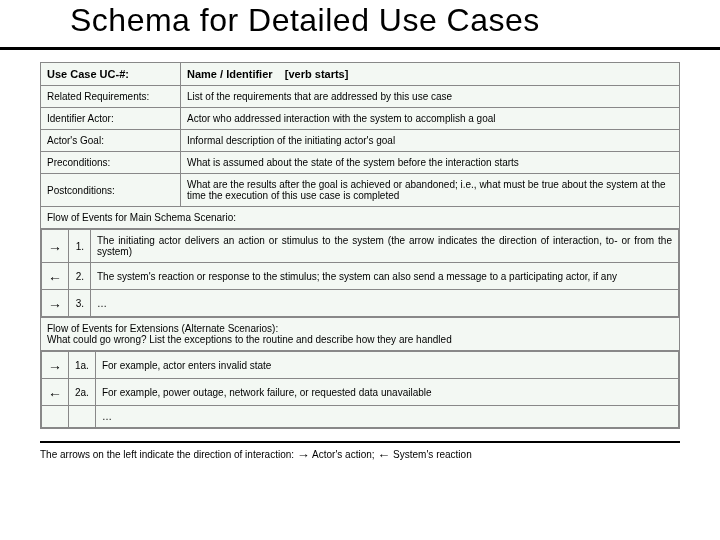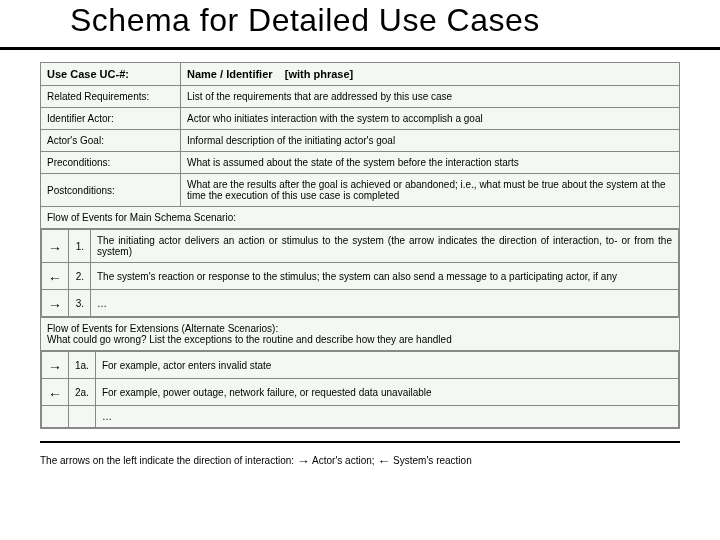--- a/index.html
+++ b/index.html
@@ -37,47 +37,47 @@
   }
   .row-bold td { font-weight: bold; font-size: 11px; }
   .lbl { width: 140px; margin-top: 11px; }
   .flow-row td { background: #fff; }
   .arrow-cell { width: 26px; text-align: center; font-size: 14px; vertical-align: top; padding-top:2px;}
   .num-cell { width: 22px; text-align: right; vertical-align: top; padding-right:3px;}
   .txt-cell { text-align: justify; }
   .footer {
     border-top: 2px solid #000;
     margin: 12px 40px 0 40px;
-    padding-top: 9px;
+    padding-top: 3px;
     font-size: 10px;
   }
   .footer .arr { font-size: 13px; }
 </style>
 </head>
 <body>
 
 <div class="title">Schema for Detailed Use Cases</div>
 <div class="divider"></div>
 
 <table class="schema">
   <tbody>
       <tr class="row-bold">
     <td class="lbl">Use Case UC-#:</td>
     <td>
       <span>Name / Identifier</span>&nbsp;&nbsp;&nbsp;
-      <span>[with phrase]</span>
+      <span>[verb starts]</span>
     </td>
   </tr>
   <tr>
     <td class="lbl">Related Requirements:</td>
     <td>List of the requirements that are addressed by this use case</td>
   </tr>
   <tr>
     <td class="lbl">Identifier Actor:</td>
-    <td>Actor who initiates interaction with the system to accomplish a goal</td>
+    <td>Actor who addressed interaction with the system to accomplish a goal</td>
   </tr>
   <tr>
     <td class="lbl">Actor's Goal:</td>
     <td>Informal description of the initiating actor's goal</td>
   </tr>
   <tr>
     <td class="lbl">Preconditions:</td>
     <td>What is assumed about the state of the system before the interaction starts</td>
   </tr>
   <tr>

